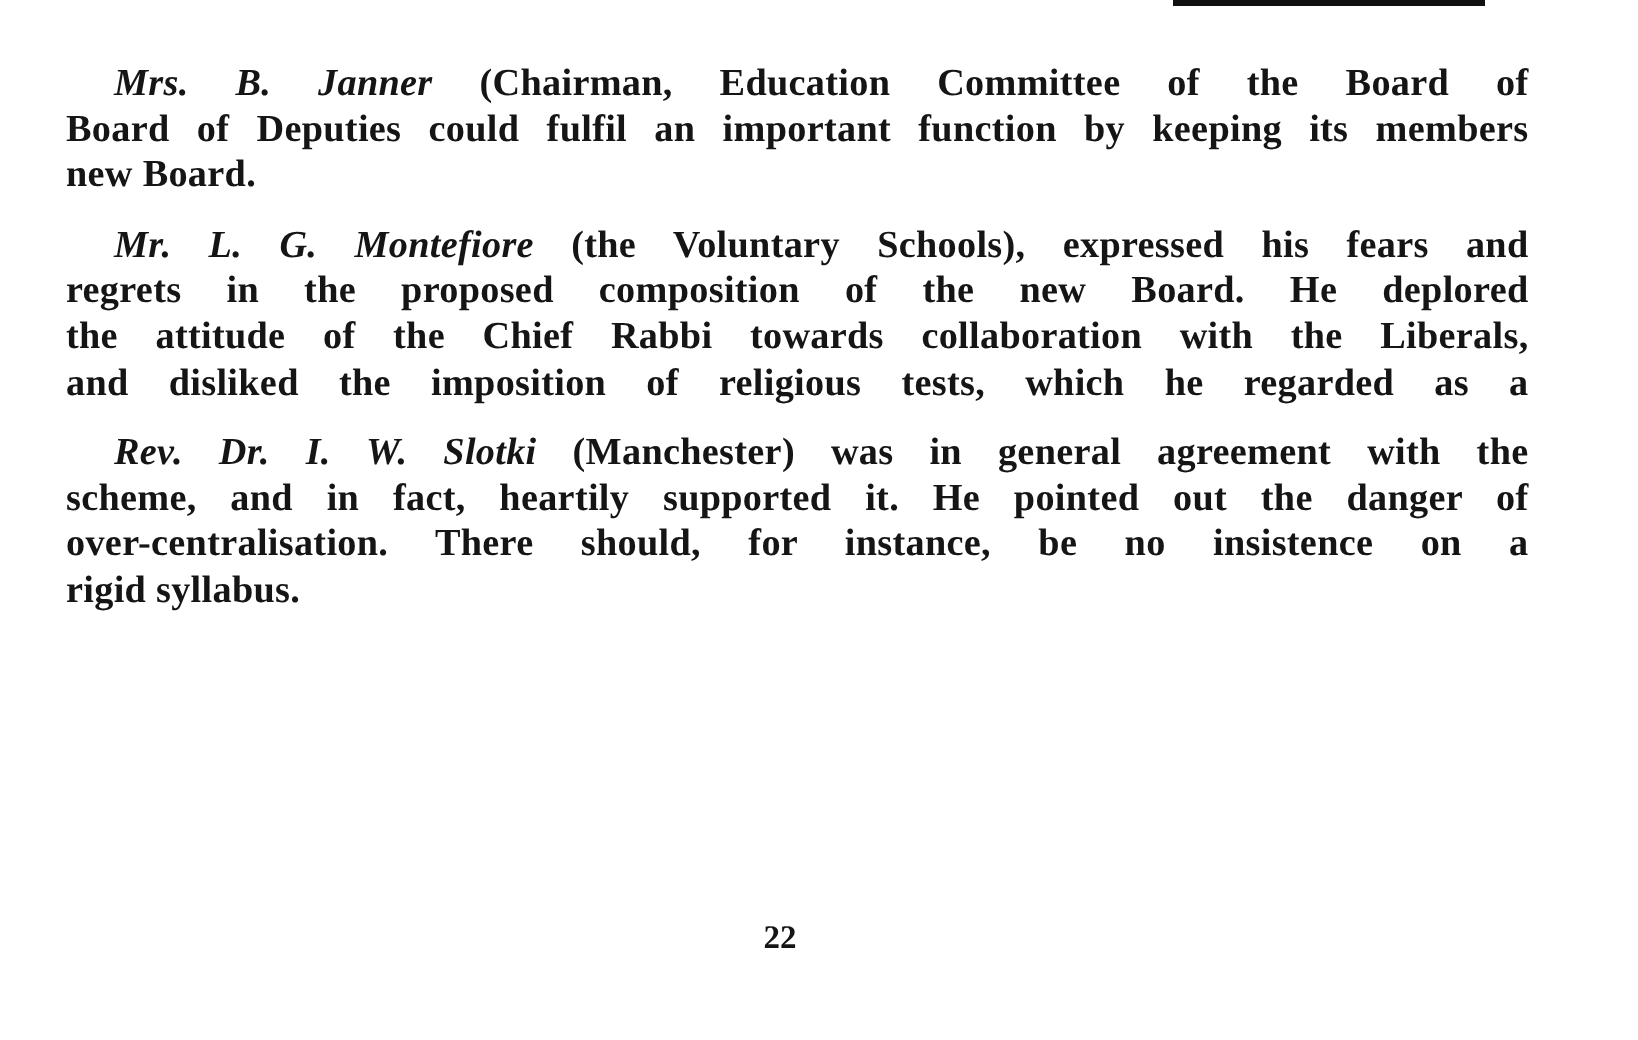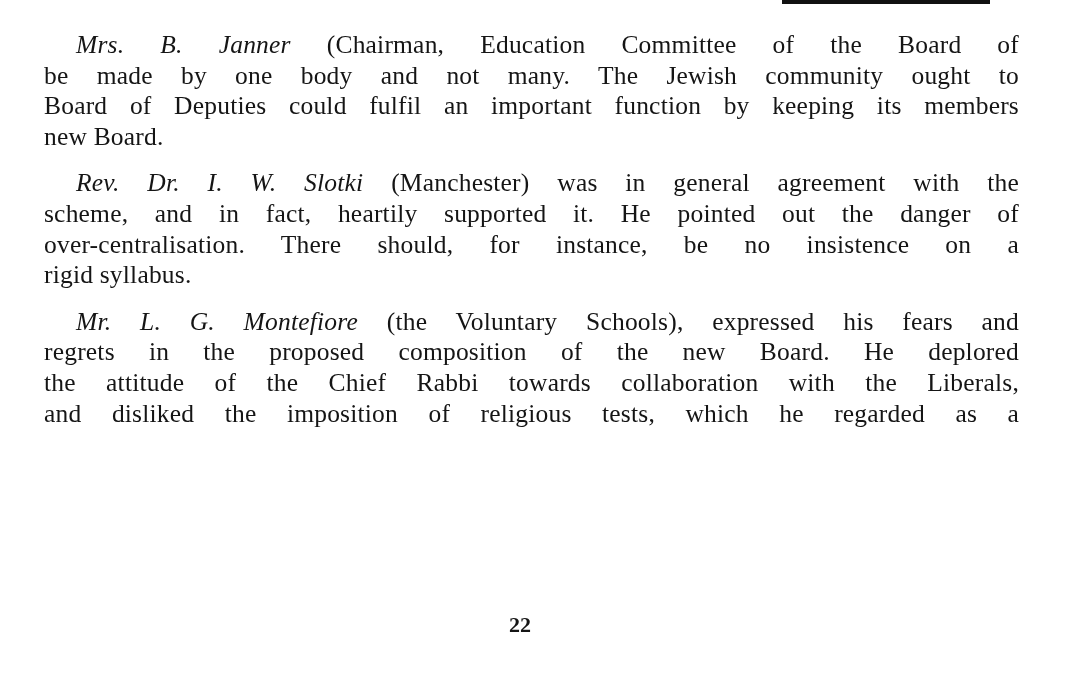--- a/index.html
+++ b/index.html
@@ -1,49 +1,48 @@
 <!DOCTYPE html>
 <html><head>
 <meta charset="utf-8">
 <style>
   html, body { margin: 0; padding: 0; }
   body {
     width: 1092px; height: 693px; background: #ffffff; position: relative; overflow: hidden;
     font-family: "Liberation Serif", "DejaVu Serif", serif; color: #151515;
   }
   .top-rule { position: absolute; left: 782px; top: 0; width: 208px; height: 4px; background: #111; }
-  .page { position: absolute; left: 44px; top: 30px; width: 975px; }
+  .page { position: absolute; left: 44px; top: 40px; width: 975px; font-weight: bold; }
   .para { font-size: 25.5px; line-height: 30.6px; margin: 0 0 16px 0; text-align: justify; text-align-last: left; letter-spacing: 0.2px; }
   .line { display: block; white-space: nowrap; text-align: justify; text-align-last: justify; }
   .line.last { text-align-last: left; }
   .line.first { padding-left: 32px; }
   .name { font-style: italic; }
   .page-num { position: absolute; left: 0; width: 1092px; top: 612px; text-align: center; font-size: 22px; font-weight: bold; margin-left: -26px; }
 </style>
 </head>
 <body>
 
 <div class="top-rule"></div>
 
 <div class="page">
   <p class="para">
     <span class="line first"><span class="name">Mrs. B. Janner</span><span> (Chairman, Education Committee of the Board of</span></span>
-    <span class="line">be made by one body and not many.  The Jewish community ought to</span>
     <span class="line">Board of Deputies could fulfil an important function by keeping its members</span>
     <span class="line last">new Board.</span>
+  </p>
+
+  <p class="para">
+    <span class="line first"><span class="name">Mr. L. G. Montefiore</span><span> (the Voluntary Schools), expressed his fears and</span></span>
+    <span class="line">regrets in the proposed composition of the new Board.  He deplored</span>
+    <span class="line">the attitude of the Chief Rabbi towards collaboration with the Liberals,</span>
+    <span class="line">and disliked the imposition of religious tests, which he regarded as a</span>
   </p>
 
   <p class="para">
     <span class="line first"><span class="name">Rev. Dr. I. W. Slotki</span><span> (Manchester) was in general agreement with the</span></span>
     <span class="line">scheme, and in fact, heartily supported it.  He pointed out the danger of</span>
     <span class="line">over-centralisation.  There should, for instance, be no insistence on a</span>
     <span class="line last">rigid syllabus.</span>
   </p>
-
-  <p class="para">
-    <span class="line first"><span class="name">Mr. L. G. Montefiore</span><span> (the Voluntary Schools), expressed his fears and</span></span>
-    <span class="line">regrets in the proposed composition of the new Board.  He deplored</span>
-    <span class="line">the attitude of the Chief Rabbi towards collaboration with the Liberals,</span>
-    <span class="line">and disliked the imposition of religious tests, which he regarded as a</span>
-  </p>
 </div>
 
 <div class="page-num">22</div>
 
 </body></html>

